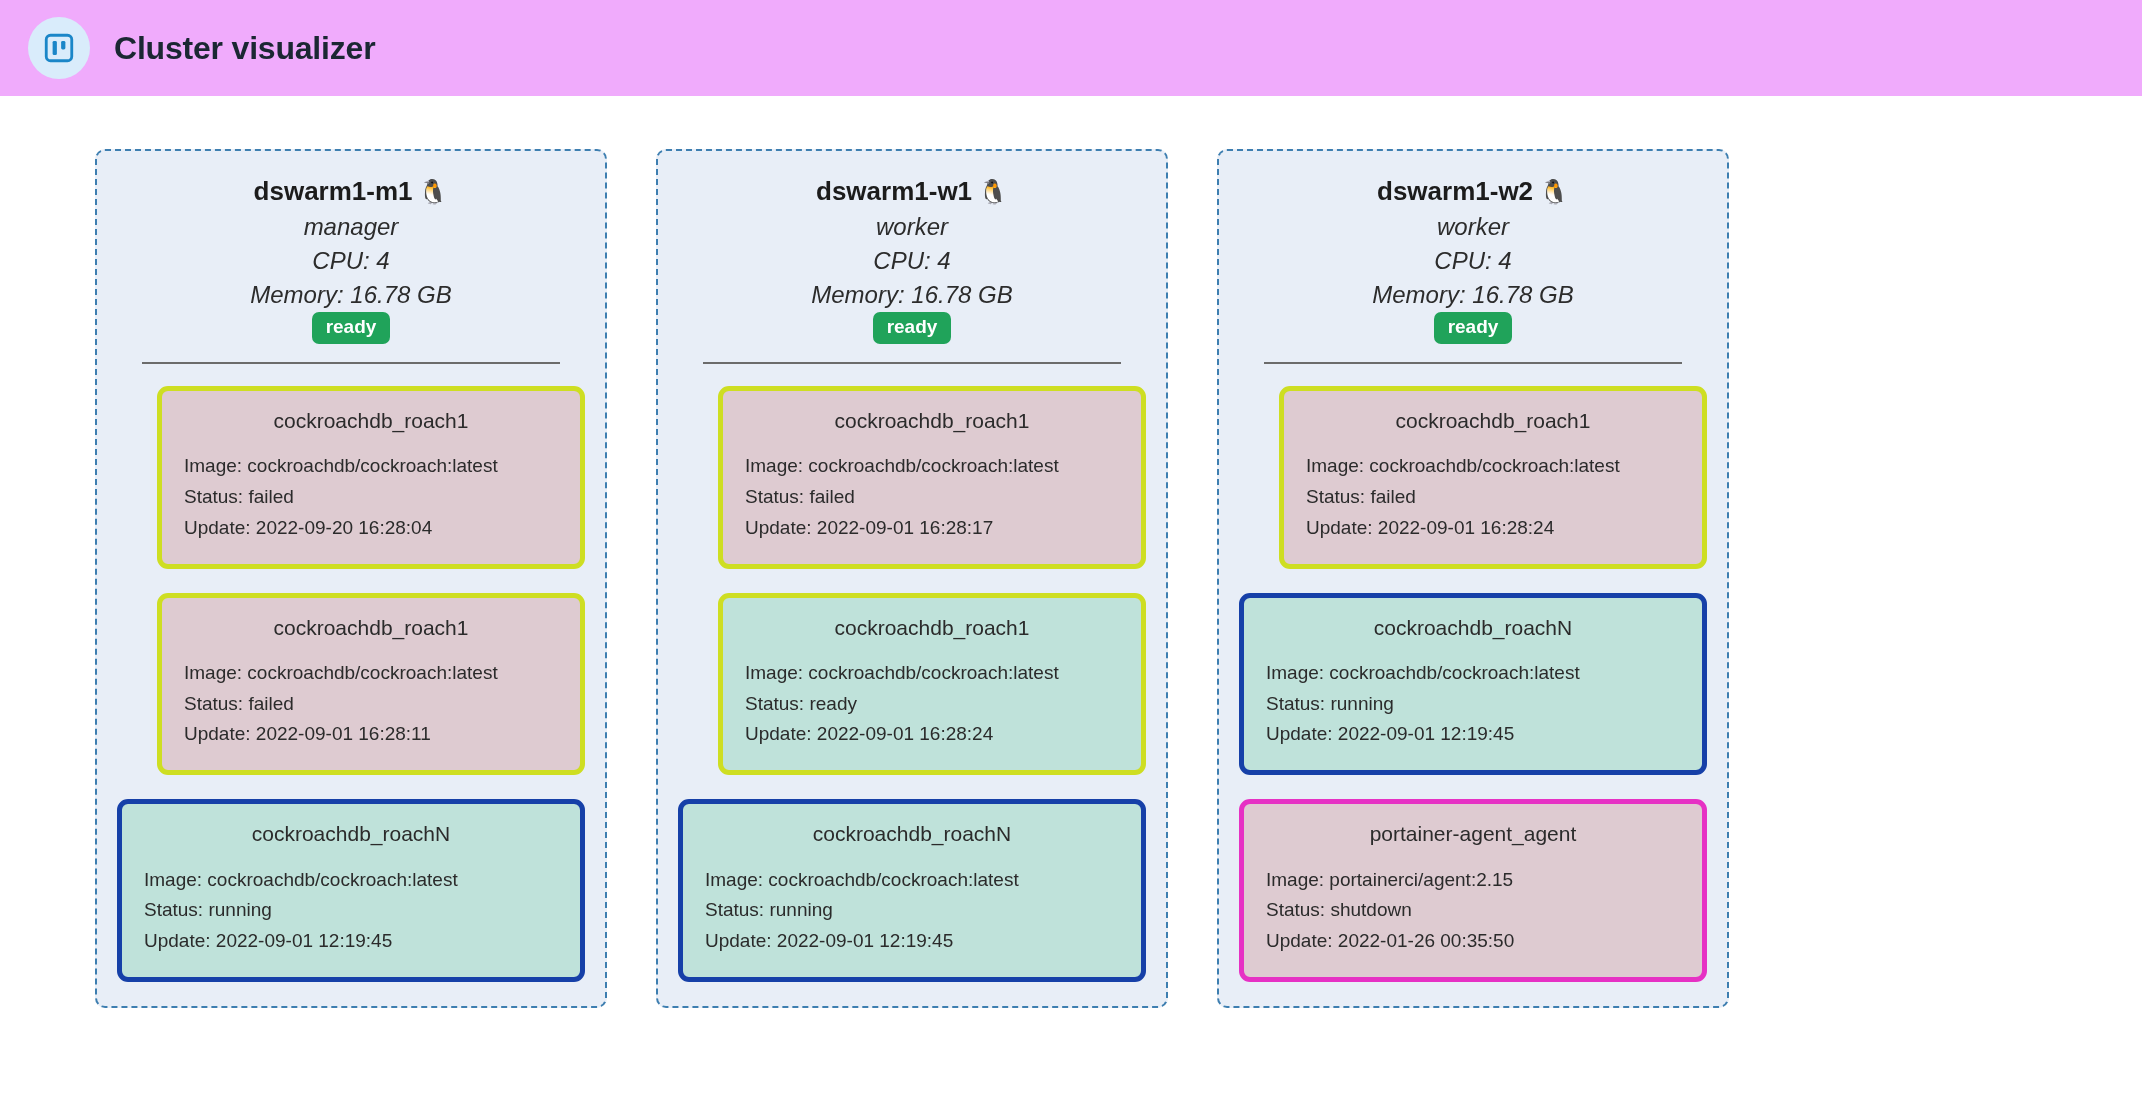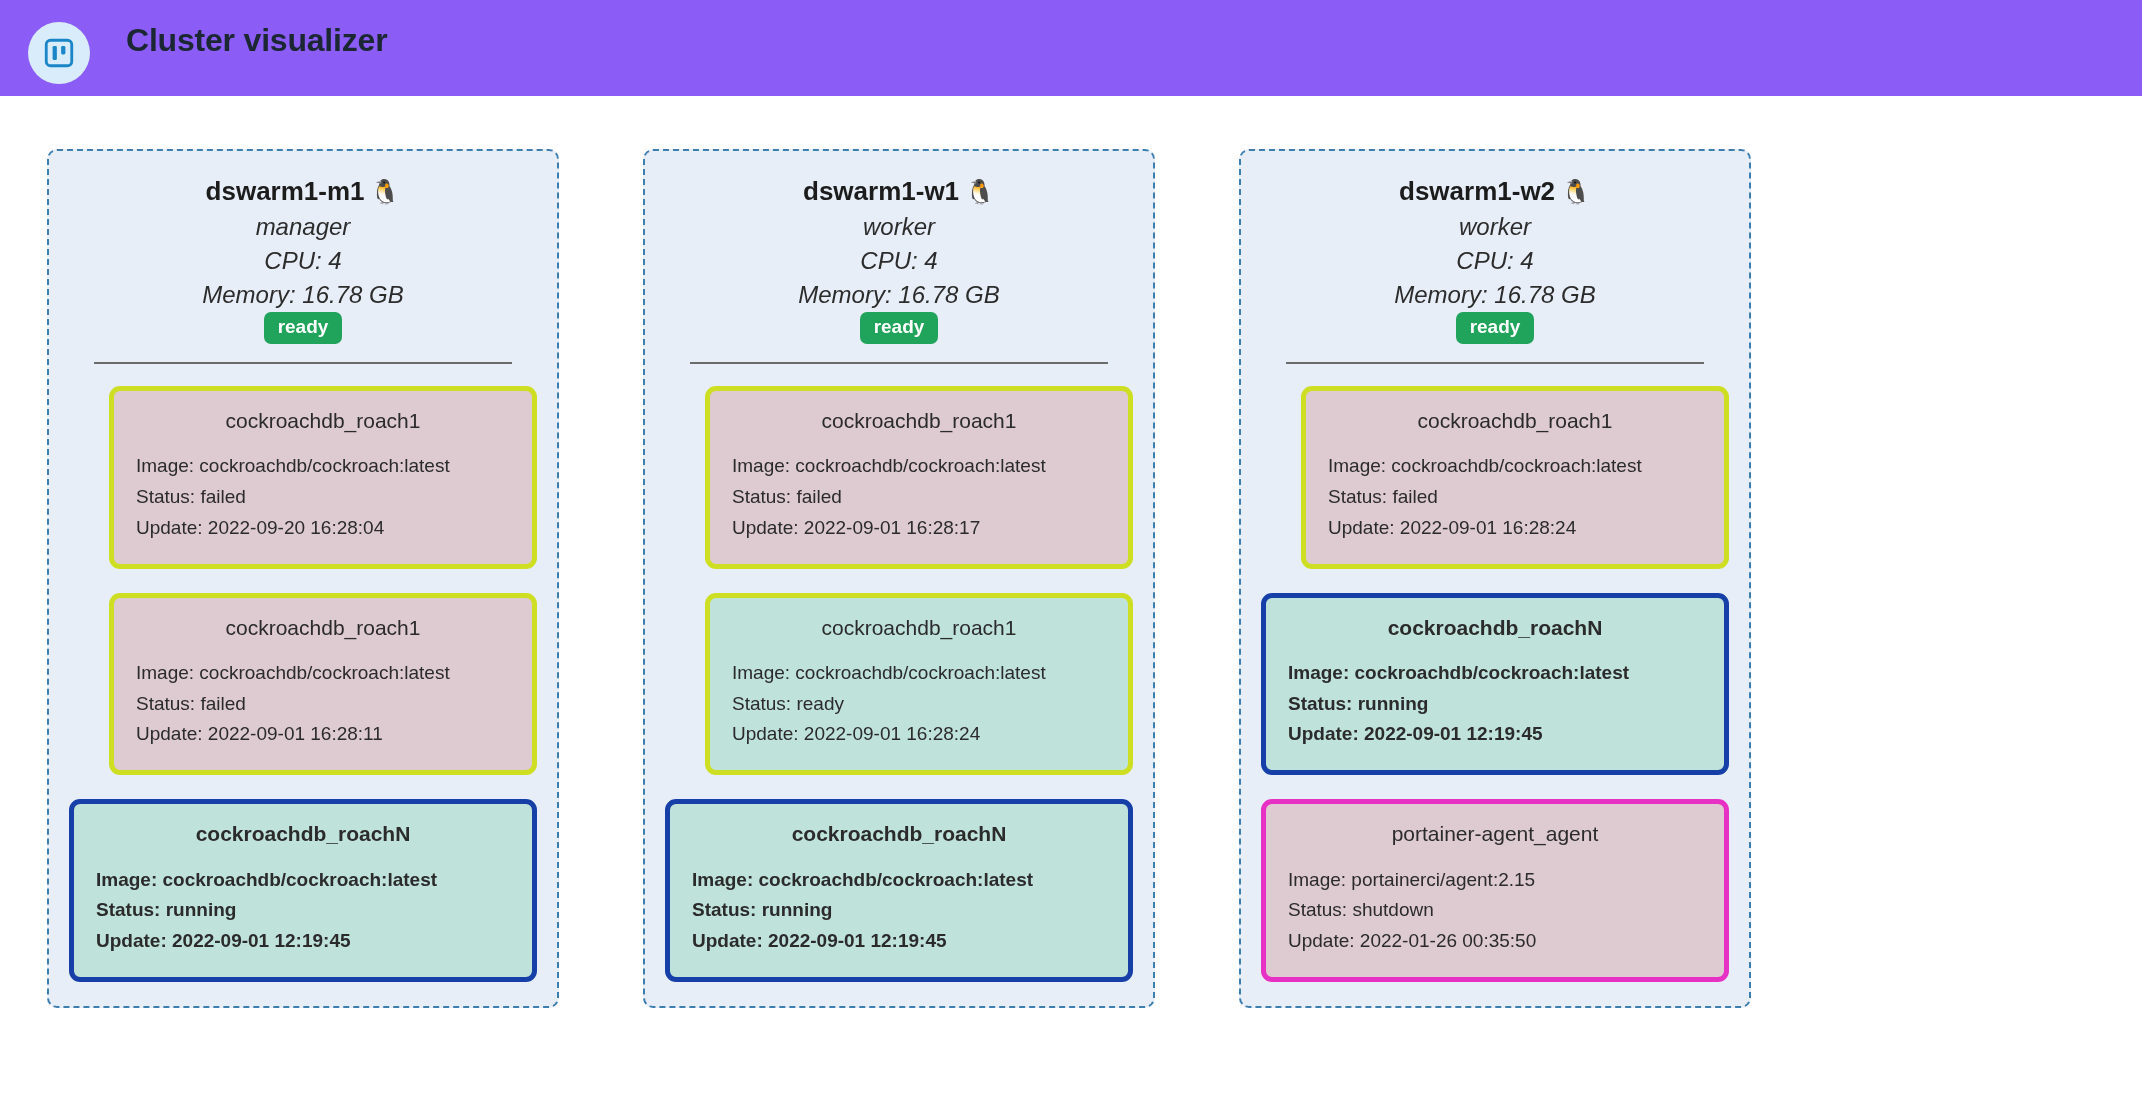--- a/index.html
+++ b/index.html
@@ -13,24 +13,24 @@
     width: 2142px;
     height: 1100px;
     overflow: hidden;
     font-family: "Liberation Sans", sans-serif;
     color: #1b2733;
   }
 
   
   .app-header {
     display: flex;
-    align-items: flex-start;
-    gap: 36px;
+    align-items: center;
+    gap: 24px;
     padding: 22px 0 22px 28px;
-    background: #8b5cf6;
+    background: #f0abfc;
     height: 96px;
   }
   .header-icon-circle {
     width: 62px;
     height: 62px;
     border-radius: 50%;
     background: #d9ecfb;
     display: flex;
     align-items: center;
     justify-content: center;
@@ -42,22 +42,22 @@
     font-weight: 600;
     letter-spacing: -0.2px;
     color: #1b2733;
     white-space: nowrap;
   }
 
   
   .cluster-grid {
     display: flex;
     align-items: center;
-    gap: 84px;
-    padding: 53px 110px 0 47px;
+    gap: 49px;
+    padding: 53px 110px 0 95px;
   }
   .node-card {
     flex: 1 1 0;
     max-width: 512px;
     min-width: 0;
     background: #e8eef7;
     border: 2px dashed #3d7eb0;
     border-radius: 10px;
     padding: 22px 20px 24px 20px;
   }
@@ -111,21 +111,21 @@
     flex-direction: column;
     gap: 24px;
   }
   .container-card {
     border-radius: 11px;
     border: 5px solid #cede22;
     background: #decbd1;
     padding: 16px 22px 20px 22px;
   }
   .container-card.border-lime  { border-color: #cede22; margin-left: 40px; }
-  .container-card.border-navy  { border-color: #1640a8; font-weight: bold; }
+  .container-card.border-navy  { border-color: #1640a8; }
   .container-card.border-pink  { border-color: #e631c4; }
   .container-card.fill-pink    { background: #decbd1; }
   .container-card.fill-mint    { background: #bfe2da; }
 
   .container-name {
     text-align: center;
     font-size: 21px;
     color: #2b2b2b;
     line-height: 1.35;
     margin-bottom: 16px;

